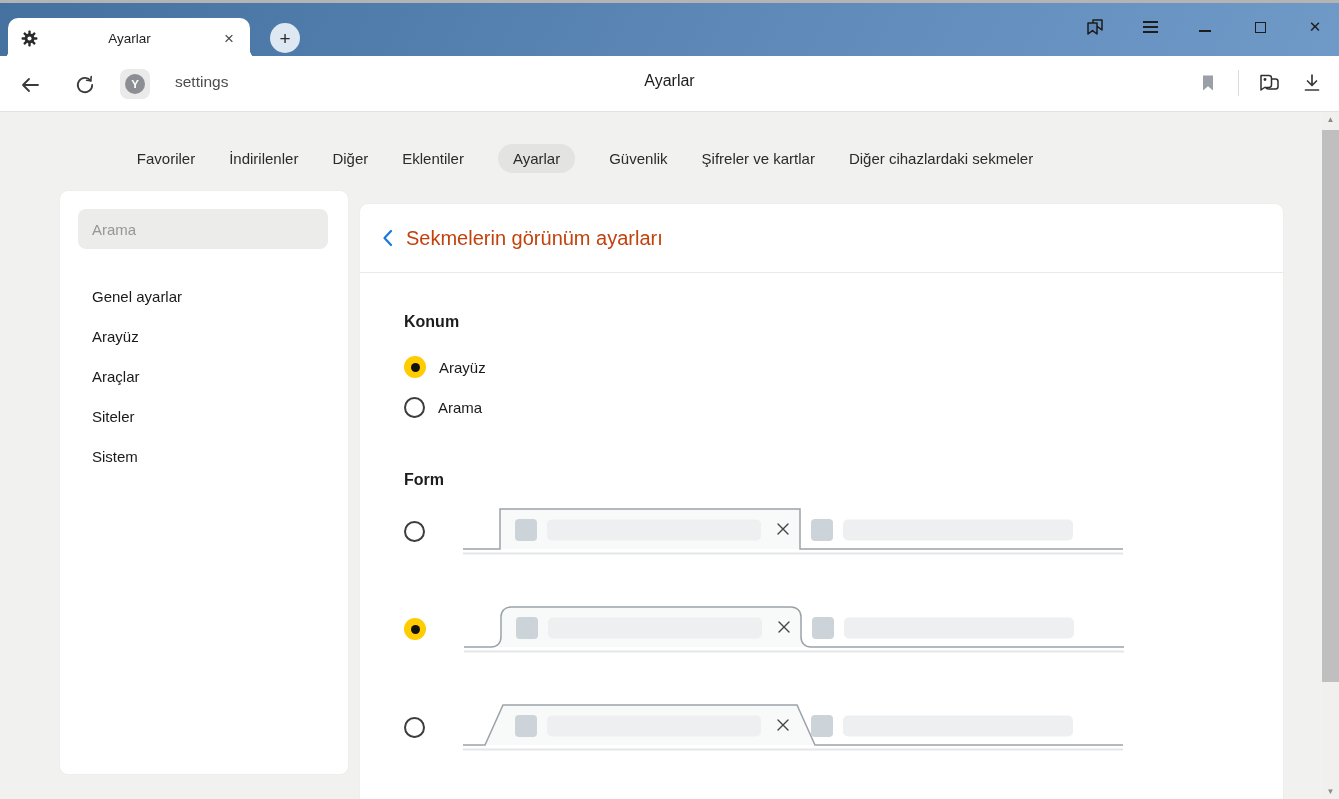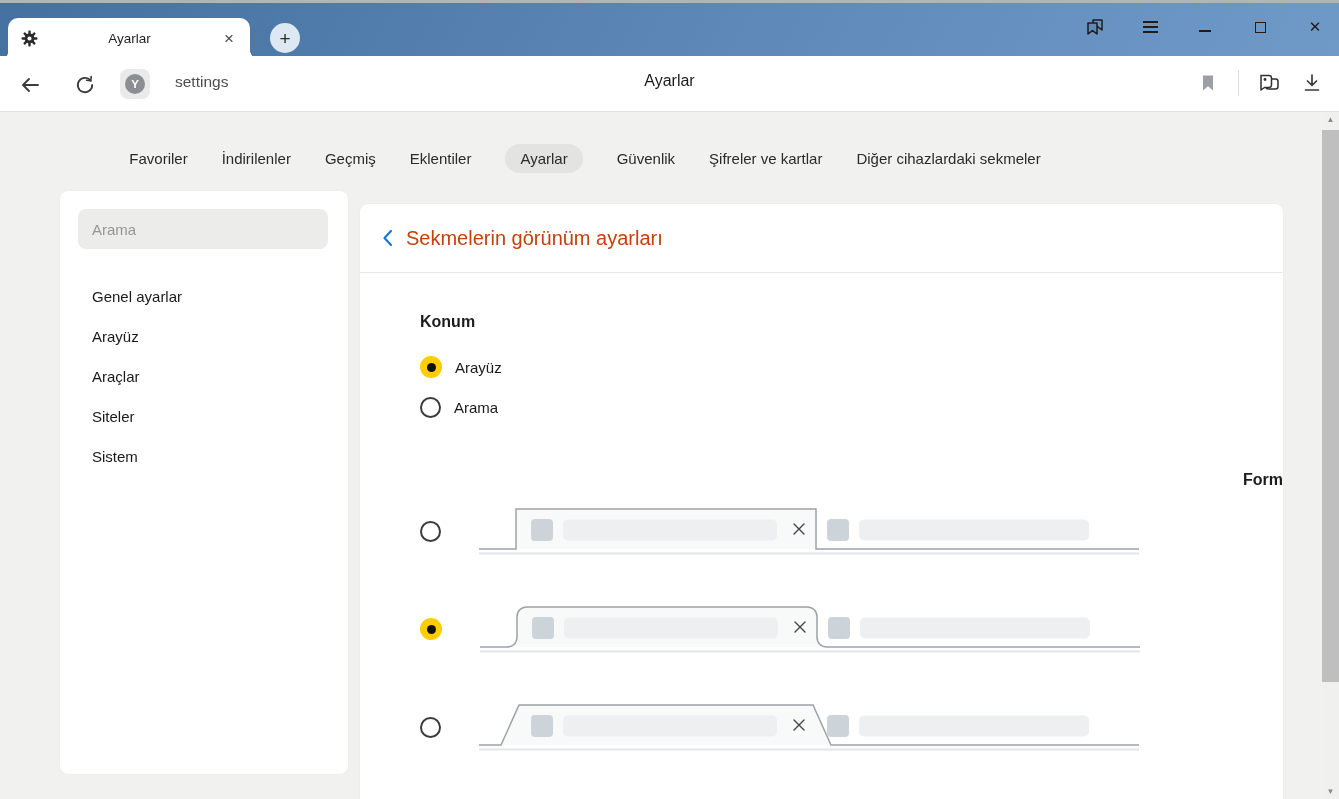--- a/index.html
+++ b/index.html
@@ -126,40 +126,40 @@
   .main-card {
     position:absolute; left:360px; top:92px; width:923px; height:720px;
     background:#fff; border-radius:8px; box-shadow:0 0 2px rgba(0,0,0,.05);
   }
   .card-header {
     height:69px; display:flex; align-items:center; gap:11px;
     padding-left:21px; border-bottom:1px solid #e9e9e8;
   }
   .back-chevron { display:flex; align-items:center; cursor:pointer; }
   .card-title { font-size:20px; color:#c2410c; cursor:pointer; }
-  .card-body { padding-left:60px; }
+  .card-body { padding-left:44px; }
 
   .section-heading { font-size:16px; font-weight:bold; color:#1c1c1c; }
   .konum-section { padding-top:40px; }
   .konum-section .section-heading { margin-bottom:16px; }
   .radio-row { height:40px; display:flex; align-items:center; gap:13px; cursor:pointer; }
   .radio-label { font-size:15px; color:#1a1a1a; }
 
   .radio {
     width:21px; height:21px; border-radius:50%;
     border:2.2px solid #3c3c3c; background:#fff; flex:0 0 auto; position:relative;
   }
   .radio.on { width:22px; height:22px; border:none; background:#ffcc00; }
   .radio.on::after {
     content:''; position:absolute; left:6.5px; top:6.5px; width:9px; height:9px;
     border-radius:50%; background:#111;
   }
 
   .form-section { padding-top:44px; }
-  .form-section .section-heading { margin-bottom:18px;text-align:right; }
+  .form-section .section-heading { margin-bottom:18px; }
   .form-row { display:flex; align-items:center; gap:38px; margin-bottom:50px; cursor:pointer; }
   .shape-preview { display:block; }
 </style>
 </head>
 <body>
 
 <div class="titlebar">
   <div class="active-tab">
     <svg class="gear-svg" viewBox="0 0 24 24">
       <g fill="#2b2b2b">
@@ -235,21 +235,21 @@
       </svg>
     </div>
   </div>
 </div>
 
 <div class="content">
 
   <div class="nav-row">
     <span class="nav-item">Favoriler</span>
     <span class="nav-item">İndirilenler</span>
-    <span class="nav-item">Geçmiş</span>
+    <span class="nav-item">Diğer</span>
     <span class="nav-item">Eklentiler</span>
     <span class="nav-item active">Ayarlar</span>
     <span class="nav-item">Güvenlik</span>
     <span class="nav-item">Şifreler ve kartlar</span>
     <span class="nav-item">Diğer cihazlardaki sekmeler</span>
   </div>
 
   <div class="sidebar-card">
     <input class="search-box" type="text" placeholder="Arama" style="">
     <div class="side-list">

